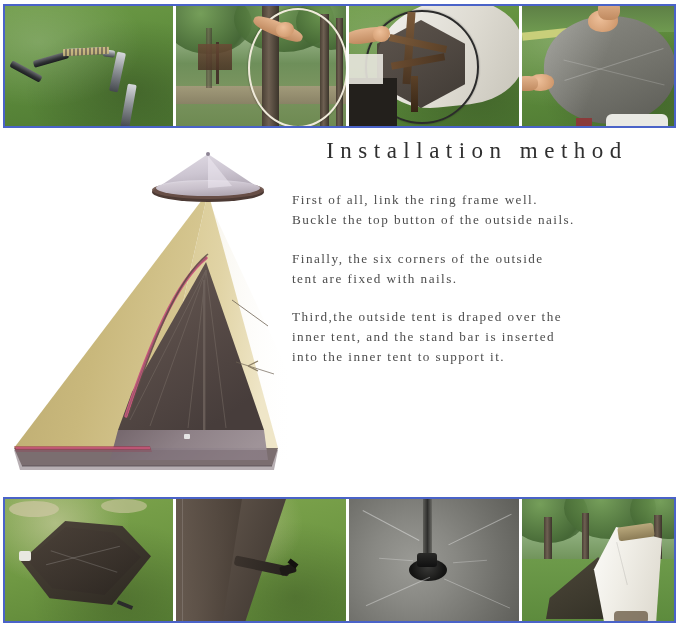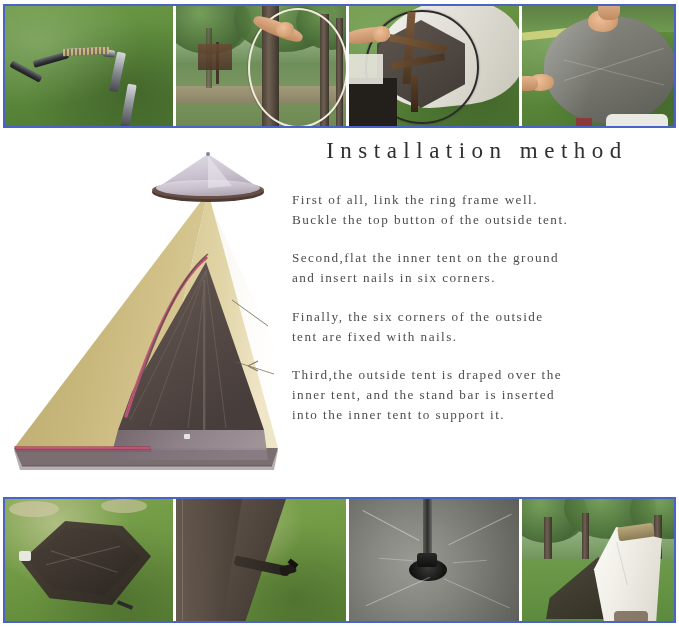--- a/index.html
+++ b/index.html
@@ -351,23 +351,21 @@
 
         <path d="M208,26 L232,56 L208,58 Z" fill="#efeaf2" opacity="0.55"></path>
 
         <circle cx="208" cy="24" r="2" fill="#8d8494"></circle>
       </svg>
     </div>
 
     <div id="text-col">
       <div id="heading">Installation method</div>
       <p class="para" id="p1">First of all, link the ring frame well.
-Buckle the top button of the outside tent.</p>
-      <p class="para" id="p2">Second,flat the inner tent on the ground
-and insert nails in six corners.</p>
+Buckle the top button of the outside nails.</p>
       <p class="para" id="p4">Finally, the six corners of the outside
 tent are fixed with nails.</p>
       <p class="para" id="p3">Third,the outside tent is draped over the
 inner tent, and the stand bar is inserted
 into the inner tent to support it.</p>
     </div>
   </div>
 
   <div class="strip" id="strip-bottom">
 

